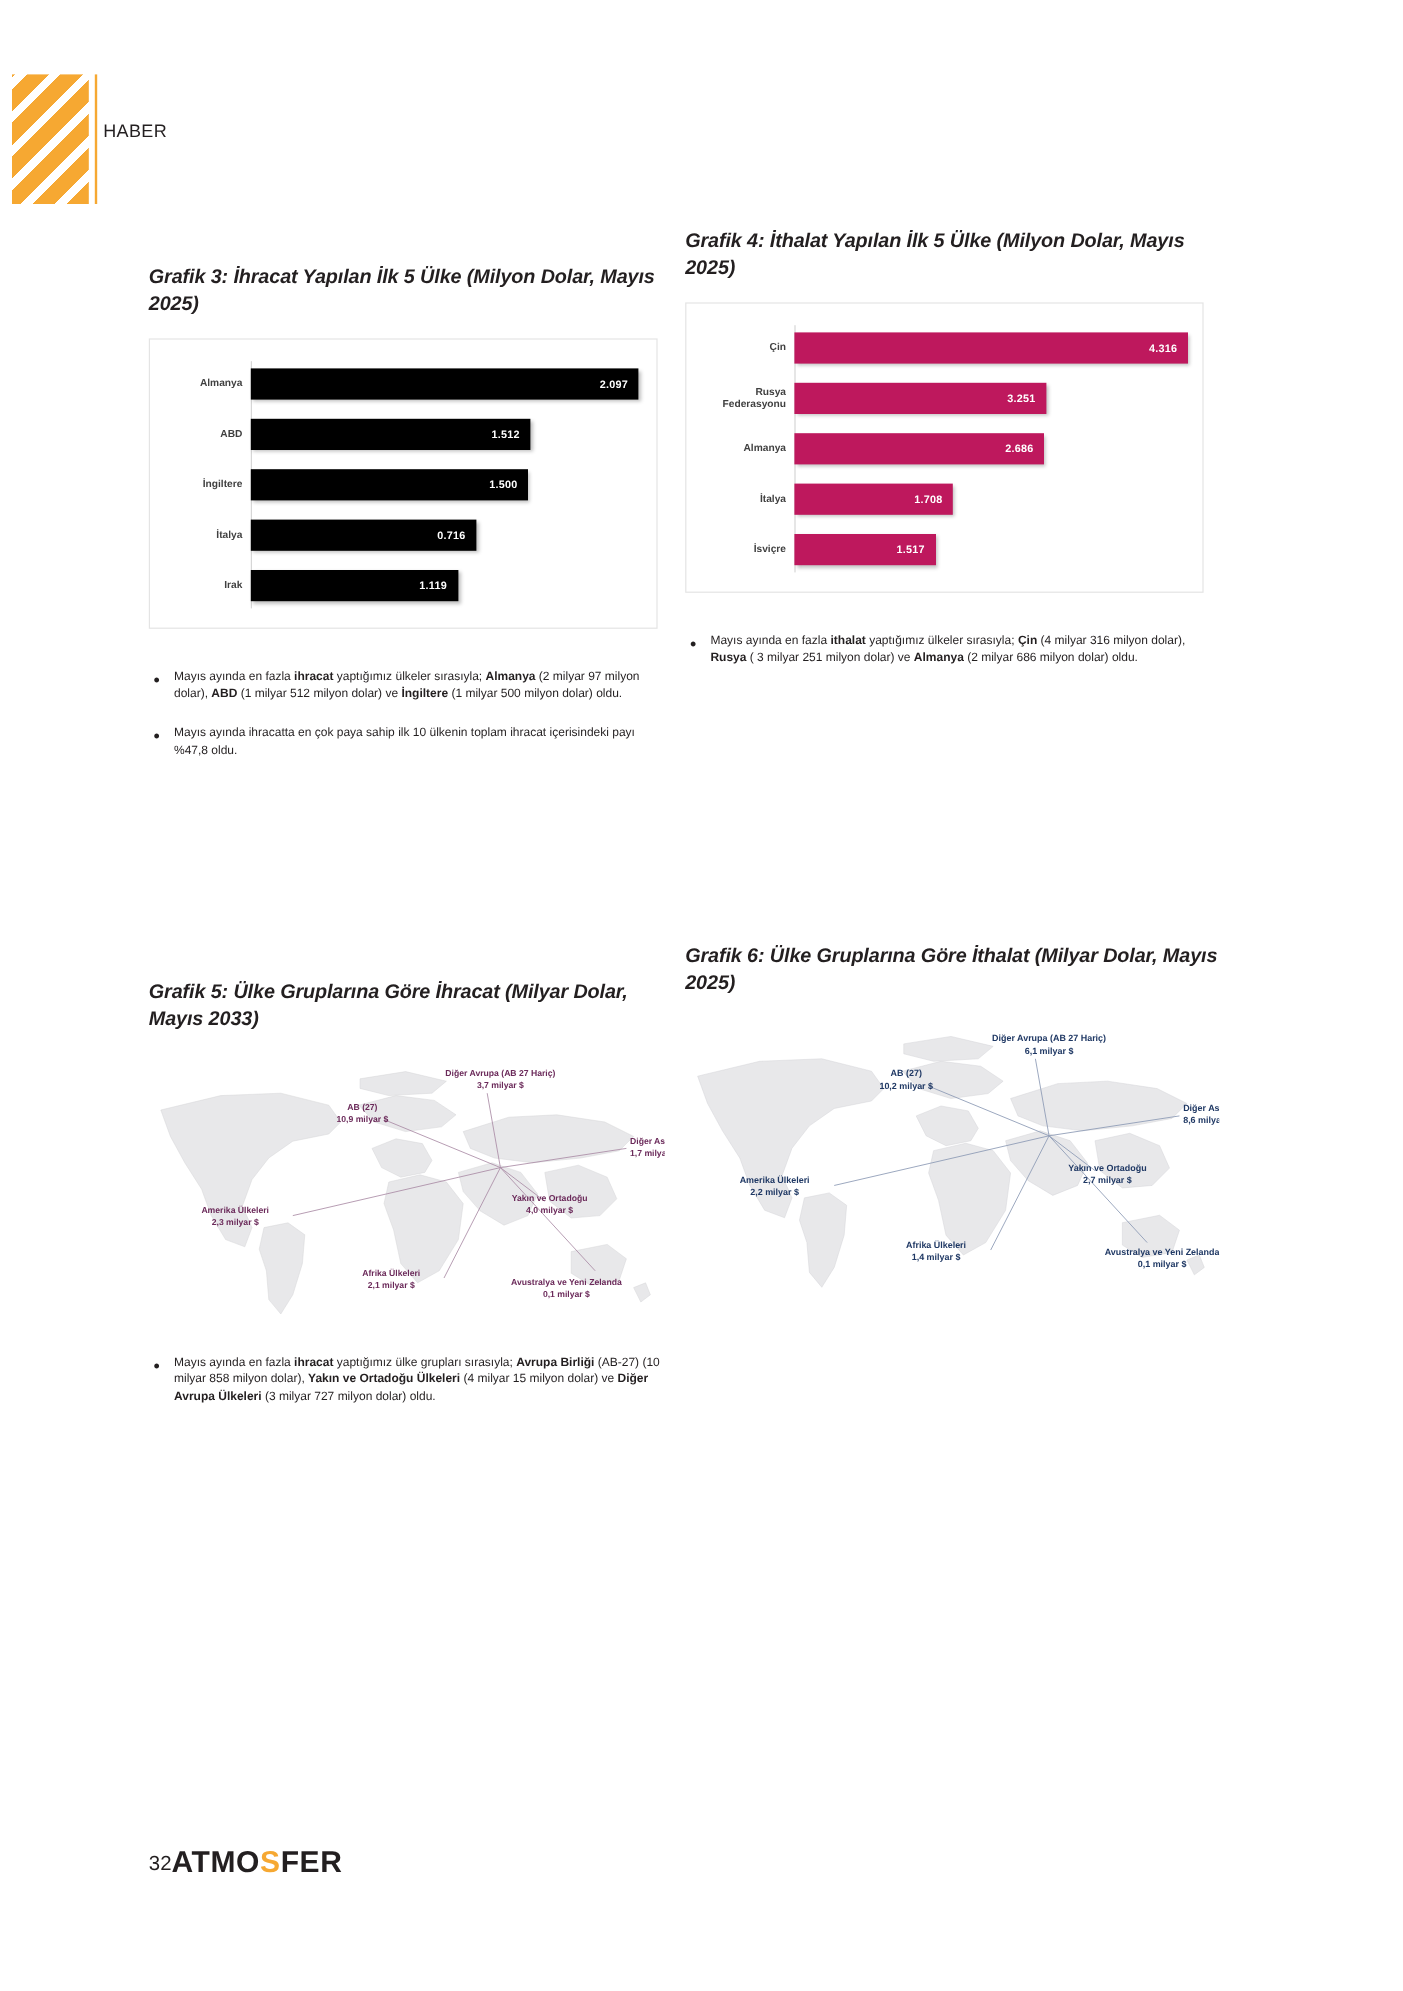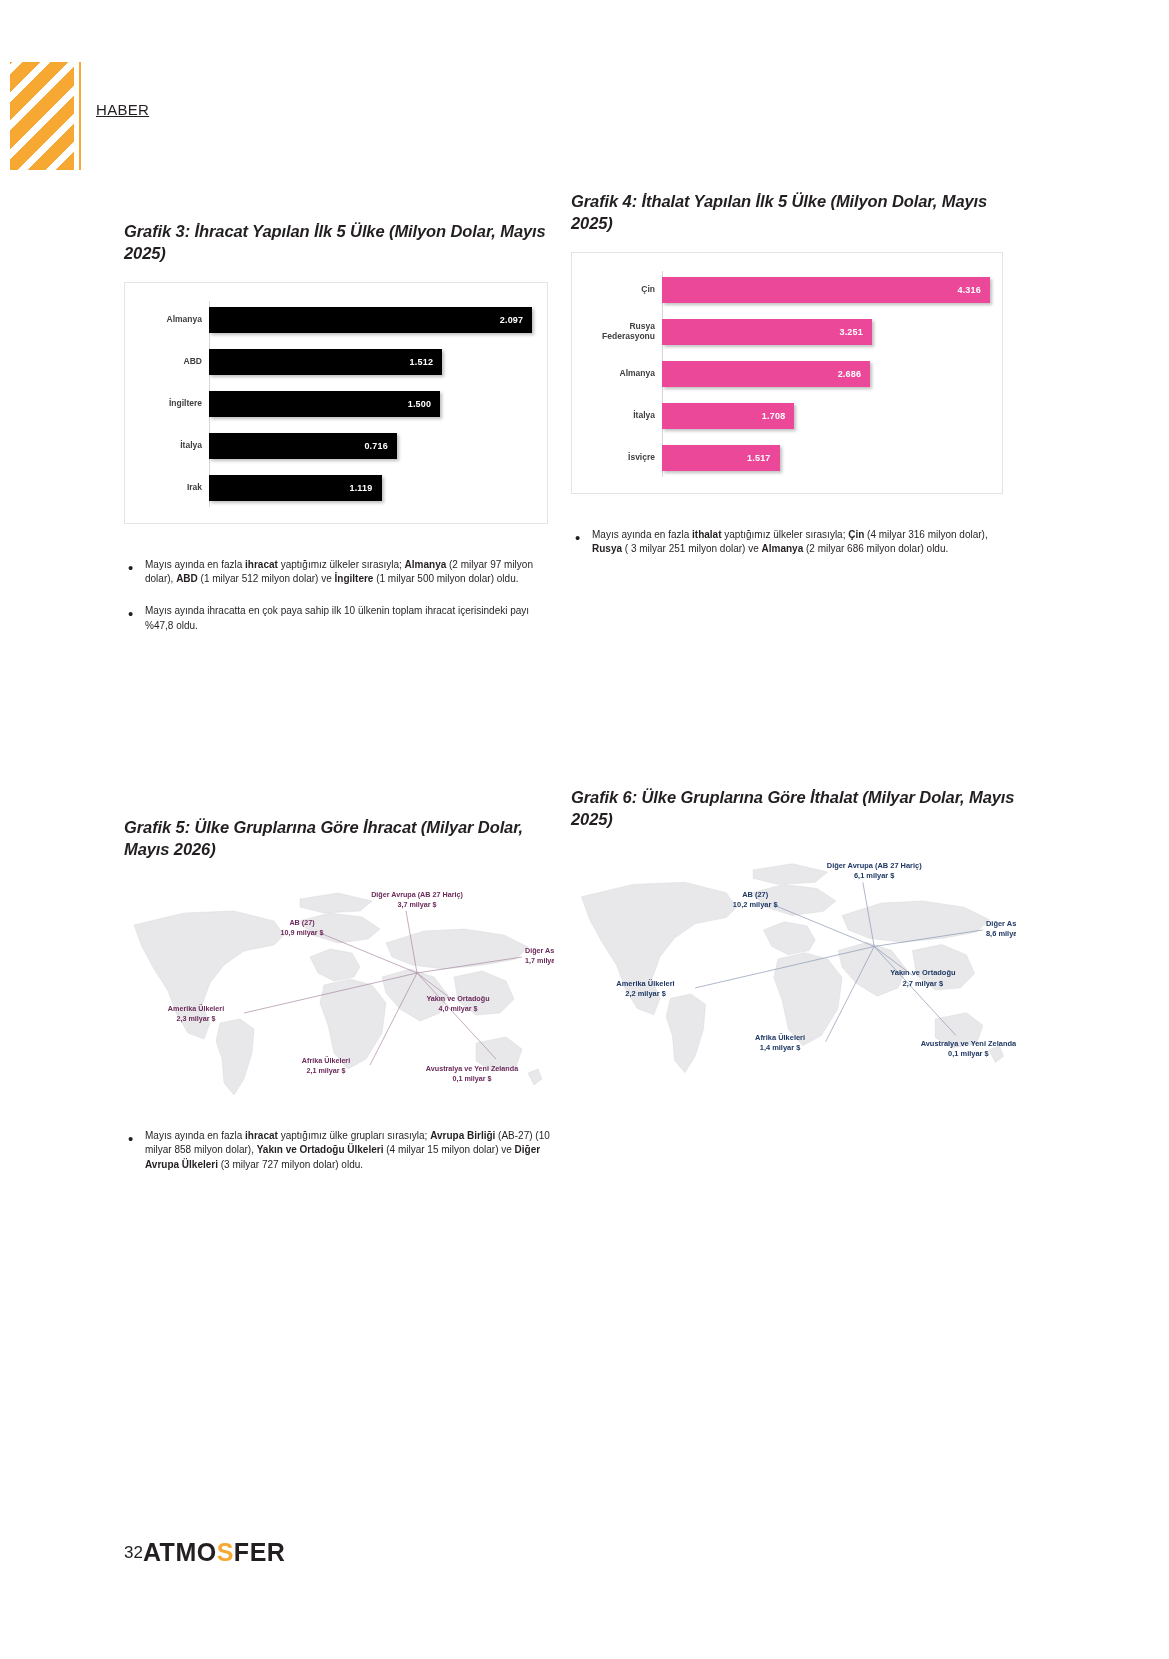--- a/index.html
+++ b/index.html
@@ -19,22 +19,22 @@
     background: repeating-linear-gradient(
         -45deg,
         #f6a832 0px, #f6a832 13px,
         #ffffff 13px, #ffffff 20px);
   }
   .header-rule {
     position: absolute; left: 79px; top: 62px;
     width: 2px; height: 108px; background: #f6a832;
   }
   .header-label {
-    position: absolute; left: 96px; top: 101px;
-    font-size: 15px; color: #231f20; letter-spacing: .3px; text-decoration: underline;
+    position: absolute; left: 86px; top: 101px;
+    font-size: 15px; color: #231f20; letter-spacing: .3px;
   }
 
   
   .col-left  { position: absolute; left: 124px; width: 430px; margin-top: 30px; }
   .col-right { position: absolute; left: 571px; width: 445px; }
 
   .fig-title {
     font-style: italic; font-weight: bold;
     font-size: 16.5px; line-height: 1.35;
     color: #231f20; letter-spacing: -0.1px;
@@ -75,21 +75,21 @@
     height: 26px;
     position: relative;
     display: flex; align-items: center; justify-content: flex-end;
     box-shadow: 2px 2px 3px rgba(0,0,0,.25);
   }
   .bar-value {
     color: #ffffff; font-size: 9px; font-weight: bold;
     padding-right: 9px; letter-spacing: .2px;
   }
   .bar.purple { background: #000000; }
-  .bar.navy   { background: #ec4899; }
+  .bar.navy   { background: #be185d; }
 
   
   .bullets { margin-top: 34px; }
   .bullets li {
     list-style: none;
     position: relative;
     padding-left: 21px;
     font-size: 10px;
     line-height: 1.48;
     color: #231f20;
@@ -204,21 +204,21 @@
         </div>
       </div>
   </div>
 
   <ul class="bullets" id="b-g4">
       <li>Mayıs ayında en fazla <b>ithalat</b> yaptığımız ülkeler sırasıyla; <b>Çin</b> (4 milyar 316 milyon dolar), <b>Rusya</b> ( 3 milyar 251 milyon dolar) ve <b>Almanya</b> (2 milyar 686 milyon dolar) oldu.</li>
     </ul>
 </div>
 
 <div class="col-left" style="top:786px;">
-  <div class="fig-title">Grafik 5: Ülke Gruplarına Göre İhracat (Milyar Dolar, Mayıs 2026)</div>
+  <div class="fig-title">Grafik 5: Ülke Gruplarına Göre İhracat (Milyar Dolar, Mayıs 2033)</div>
 
   <div class="map-wrap">
     <svg viewBox="0 0 430 230" xmlns="http://www.w3.org/2000/svg">
       <g fill="#e8e8ea" stroke="#d5d5d8" stroke-width="0.4">
         <path d="M10 52 L60 40 L110 38 L150 48 L160 62 L150 72 L120 78 L100 92 L86 110 L78 132 L86 150 L80 166 L64 160 L52 140 L44 118 L30 96 L18 74 Z"></path>
         <path d="M96 150 L116 146 L130 156 L128 180 L120 206 L110 222 L100 210 L98 186 L92 168 Z"></path>
         <path d="M175 48 L206 40 L238 44 L256 56 L244 66 L214 70 L188 62 Z"></path>
         <path d="M186 84 L206 76 L228 80 L236 94 L230 104 L210 108 L194 100 Z"></path>
         <path d="M200 112 L226 106 L248 112 L262 130 L258 160 L242 186 L224 196 L210 180 L204 152 L196 130 Z"></path>
         <path d="M262 70 L300 58 L340 56 L380 62 L404 74 L392 86 L360 92 L320 96 L288 92 L268 84 Z"></path>

